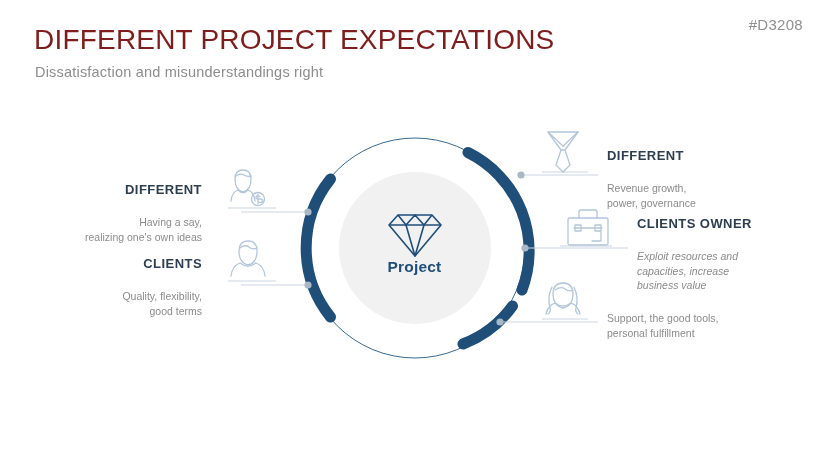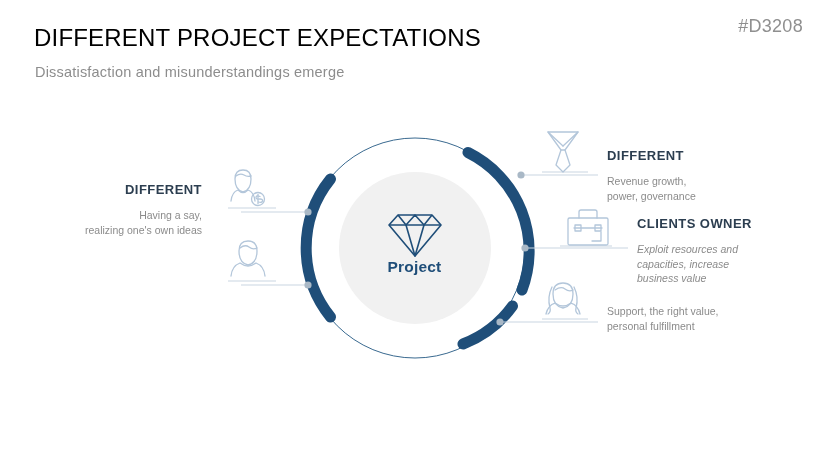--- a/index.html
+++ b/index.html
@@ -8,33 +8,33 @@
     background:#ffffff;
     font-family:"Liberation Sans", sans-serif;
     overflow:hidden;
     position:relative;
   }
   .slide{position:absolute;inset:0;}
 
   
   .title{
     position:absolute;left:34px;top:24px;
-    font-size:24px;letter-spacing:.2px;
-    color:#000000;font-weight:400;
+    font-size:28px;letter-spacing:.2px;
+    color:#7f1d1d;font-weight:400;
     font-family:"Liberation Sans", sans-serif;
     white-space:nowrap;
   }
   .subtitle{
     position:absolute;left:35px;top:64px;
     font-size:14.5px;color:#8d8d8d;font-weight:400;
     white-space:nowrap;letter-spacing:.2px;
   }
   .slide-id{
     position:absolute;right:26px;top:16px;
-    font-size:18px;color:#8f8f8f;letter-spacing:.3px;
+    font-size:15px;color:#8f8f8f;letter-spacing:.3px;
   }
 
   
   .diagram{position:absolute;left:0;top:0;width:829px;height:466px;}
   .diagram svg{position:absolute;left:0;top:0;}
 
   
   .center-label{
     position:absolute;left:0;top:258px;width:829px;
     text-align:center;pointer-events:none;
@@ -45,40 +45,40 @@
   }
 
   
   .node{position:absolute;}
   .node .heading{
     font-size:13px;font-weight:bold;color:#2c3e50;
     letter-spacing:.45px;line-height:1.2;
   }
   .node .desc{
     font-size:10.5px;color:#8b8b8b;line-height:1.42;
-    margin-top:10px;
+    margin-top:17px;
   }
   .node.left{text-align:right;}
   .node.right{text-align:left;}
 
   
   #node-investors{left:0px;top:182px;width:202px;}
   #node-clients  {left:0px;top:256px;width:202px;}
   
   #node-management   {left:607px;top:148px;width:215px;}
   #node-product-owner{left:637px;top:216px;width:190px;}
   #node-team         {left:607px;top:294px;width:215px;}
 </style>
 </head>
 <body>
 
 <div class="slide">
 
   <div class="title">DIFFERENT PROJECT EXPECTATIONS</div>
-  <div class="subtitle">Dissatisfaction and misunderstandings emerge</div>
+  <div class="subtitle">Dissatisfaction and misunderstandings right</div>
   <div class="slide-id">#D3208</div>
 
   <div class="diagram">
     <svg width="829" height="466" viewBox="0 0 829 466">
 
       <circle cx="415" cy="248" r="76" fill="#f1f1f1"></circle>
 
       <circle cx="415" cy="248" r="110" fill="none" stroke="#3a6a90" stroke-width="1"></circle>
 
       <path d="M 330.5 179 A 110 110 0 0 0 330.5 317" fill="none" stroke="#1f4e79" stroke-width="11" stroke-linecap="round"></path>
@@ -156,32 +156,37 @@
       <span>Project</span>
     </div>
   </div>
 
   <div class="node left" id="node-investors">
     <div class="heading">DIFFERENT</div>
     <div class="desc" style="white-space:pre-line;padding-left:38px;">Having a say,
 realizing one's own ideas</div>
   </div>
 
+  <div class="node left" id="node-clients">
+    <div class="heading">CLIENTS</div>
+    <div class="desc" style="white-space:pre-line;">Quality, flexibility,
+good terms</div>
+  </div>
 
   <div class="node right" id="node-management">
     <div class="heading">DIFFERENT</div>
     <div class="desc" style="white-space:pre-line;">Revenue growth,
 power, governance</div>
   </div>
 
   <div class="node right" id="node-product-owner">
     <div class="heading">CLIENTS OWNER</div>
     <div class="desc" style="white-space:pre-line;font-style:italic;">Exploit resources and
 capacities, increase
 business value</div>
   </div>
 
   <div class="node right" id="node-team">
-    <div class="desc" style="white-space:pre-line;">Support, the right value,
+    <div class="desc" style="white-space:pre-line;">Support, the good tools,
 personal fulfillment</div>
   </div>
 
 </div>
 
 </body></html>

